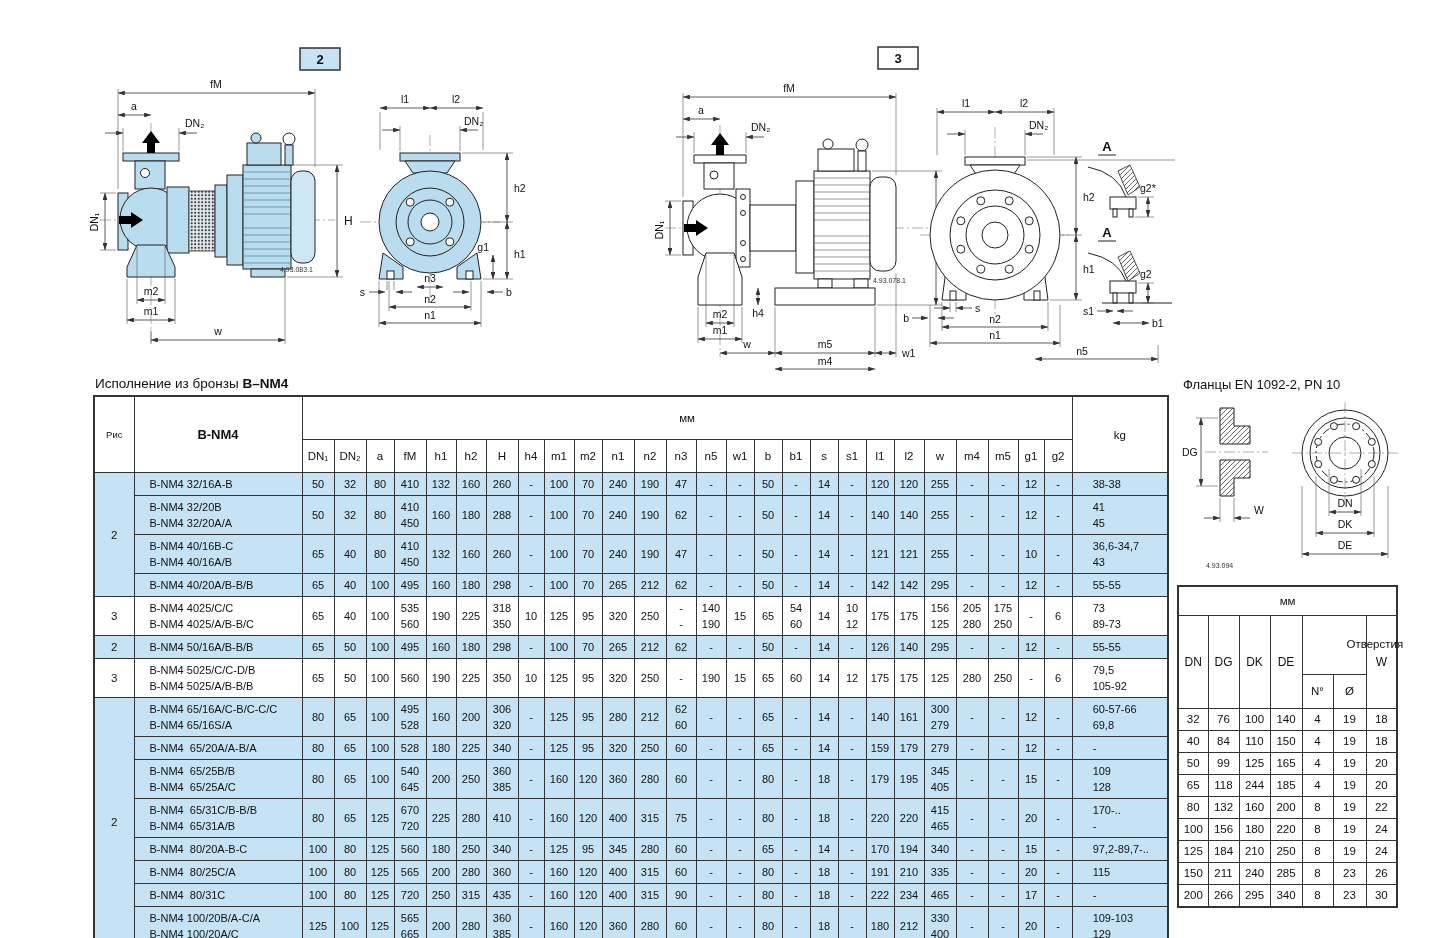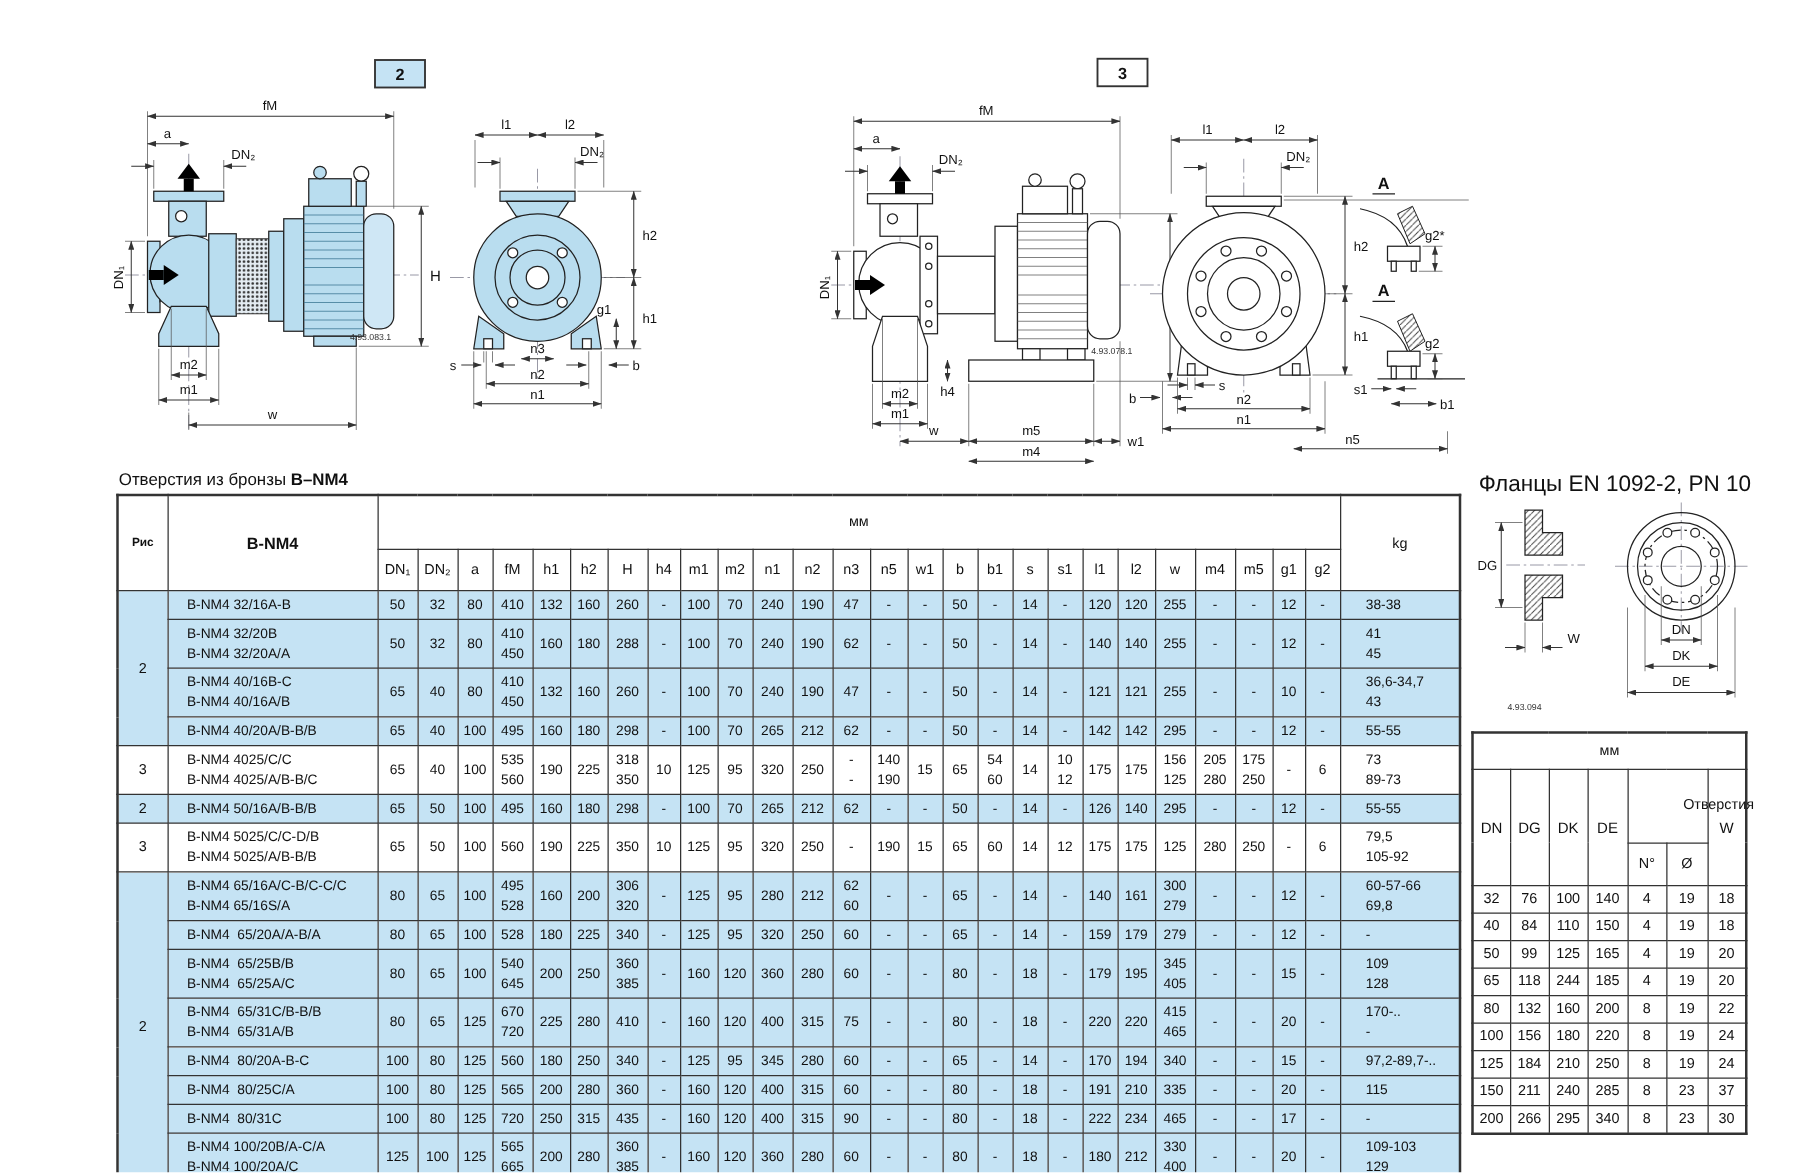--- a/index.html
+++ b/index.html
@@ -15,30 +15,30 @@
   .dim{stroke:#333;stroke-width:0.8;fill:none;}
   .ext{stroke:#555;stroke-width:0.6;fill:none;}
   .cl{stroke:#778;stroke-width:0.6;fill:none;stroke-dasharray:11 3 2 3;}
   .fin{stroke:#35718f;stroke-width:0.6;}
   .dt{font:10.5px "Liberation Sans","DejaVu Sans",sans-serif;fill:#111;}
   .dtb{font:bold 13px "Liberation Sans","DejaVu Sans",sans-serif;fill:#111;}
   .dtH{font:12px "Liberation Sans","DejaVu Sans",sans-serif;fill:#111;}
   .dno{font:7px "Liberation Sans","DejaVu Sans",sans-serif;fill:#333;}
   
   .title-left{position:absolute;left:95px;top:376px;font-size:13.5px;}
-  .title-right{position:absolute;left:1183px;top:377px;font-size:18px;}
+  .title-right{position:absolute;left:1183px;top:377px;font-size:13px;}
   
   table{border-collapse:collapse;table-layout:fixed;}
   .mt{position:absolute;left:93px;top:395px;width:1074px;border:2px solid #333;}
   .mt th,.mt td{border:1px solid #333;text-align:center;vertical-align:middle;
      font-size:11px;line-height:16px;padding:3px 1px;white-space:pre-wrap;overflow:hidden;}
   .mt thead th{background:#fff;font-size:11.5px;}
   .mt th.unit{height:36px;font-weight:normal;}
   .mt tr.cols th{height:26px;font-weight:normal;font-size:11.5px;}
-  .mt th.figh{font-size:9.5px;font-weight:bold;}
+  .mt th.figh{font-size:9.5px;font-weight:normal;}
   .mt th.modelh{font-size:13px;font-weight:bold;}
   .mt th.kgh{font-weight:normal;font-size:11.5px;border-radius:20px;}
   .mt td.model{text-align:left;padding-left:15px;}
   .mt td.kg{text-align:left;padding-left:20px;}
   .mt td.figc{font-size:11.5px;}
   .mt tr.shade td{background:#c5e3f4;}
   
   .ft{position:absolute;left:1177px;top:585px;width:219px;border:2px solid #333;}
   .ft th,.ft td{border:1px solid #333;text-align:center;vertical-align:middle;
      font-size:11.5px;line-height:15px;padding:3px 0;}
@@ -380,21 +380,21 @@
       <line class="dim" x1="498" y1="268" x2="498" y2="288" marker-start="url(#mS)" marker-end="url(#mE)"></line>
       <text class="dt" x="490" y="263" text-anchor="start">g2</text>
       <line class="dim" x1="447" y1="296" x2="463" y2="296" marker-end="url(#mE)"></line>
       <line class="dim" x1="483" y1="296" x2="467" y2="296" marker-end="url(#mE)"></line>
       <text class="dt" x="444" y="300" text-anchor="end">s1</text>
       <line class="dim" x1="463" y1="308" x2="499" y2="308" marker-start="url(#mS)" marker-end="url(#mE)"></line>
       <text class="dt" x="502" y="312" text-anchor="start">b1</text>
     </g>
   </svg>
 
-  <div class="title-left"><span>Отверстия из бронзы </span><b>B–NM4</b></div>
+  <div class="title-left"><span>Исполнение из бронзы </span><b>B–NM4</b></div>
   <div class="title-right">Фланцы EN 1092-2, PN 10</div>
 
   <table class="mt">
     <colgroup>
       <col style="width:40px">
         <col style="width:168px">
       <col style="width:32px">
         <col style="width:32px">
         <col style="width:28px">
         <col style="width:32px">
@@ -1095,21 +1095,21 @@
           <td>19</td>
           <td>24</td>
         </tr>
         <tr>
           <td>150</td>
           <td>211</td>
           <td>240</td>
           <td>285</td>
           <td>8</td>
           <td>23</td>
-          <td>37</td>
+          <td>26</td>
         </tr>
         <tr>
           <td>200</td>
           <td>266</td>
           <td>295</td>
           <td>340</td>
           <td>8</td>
           <td>23</td>
           <td>30</td>
         </tr>

